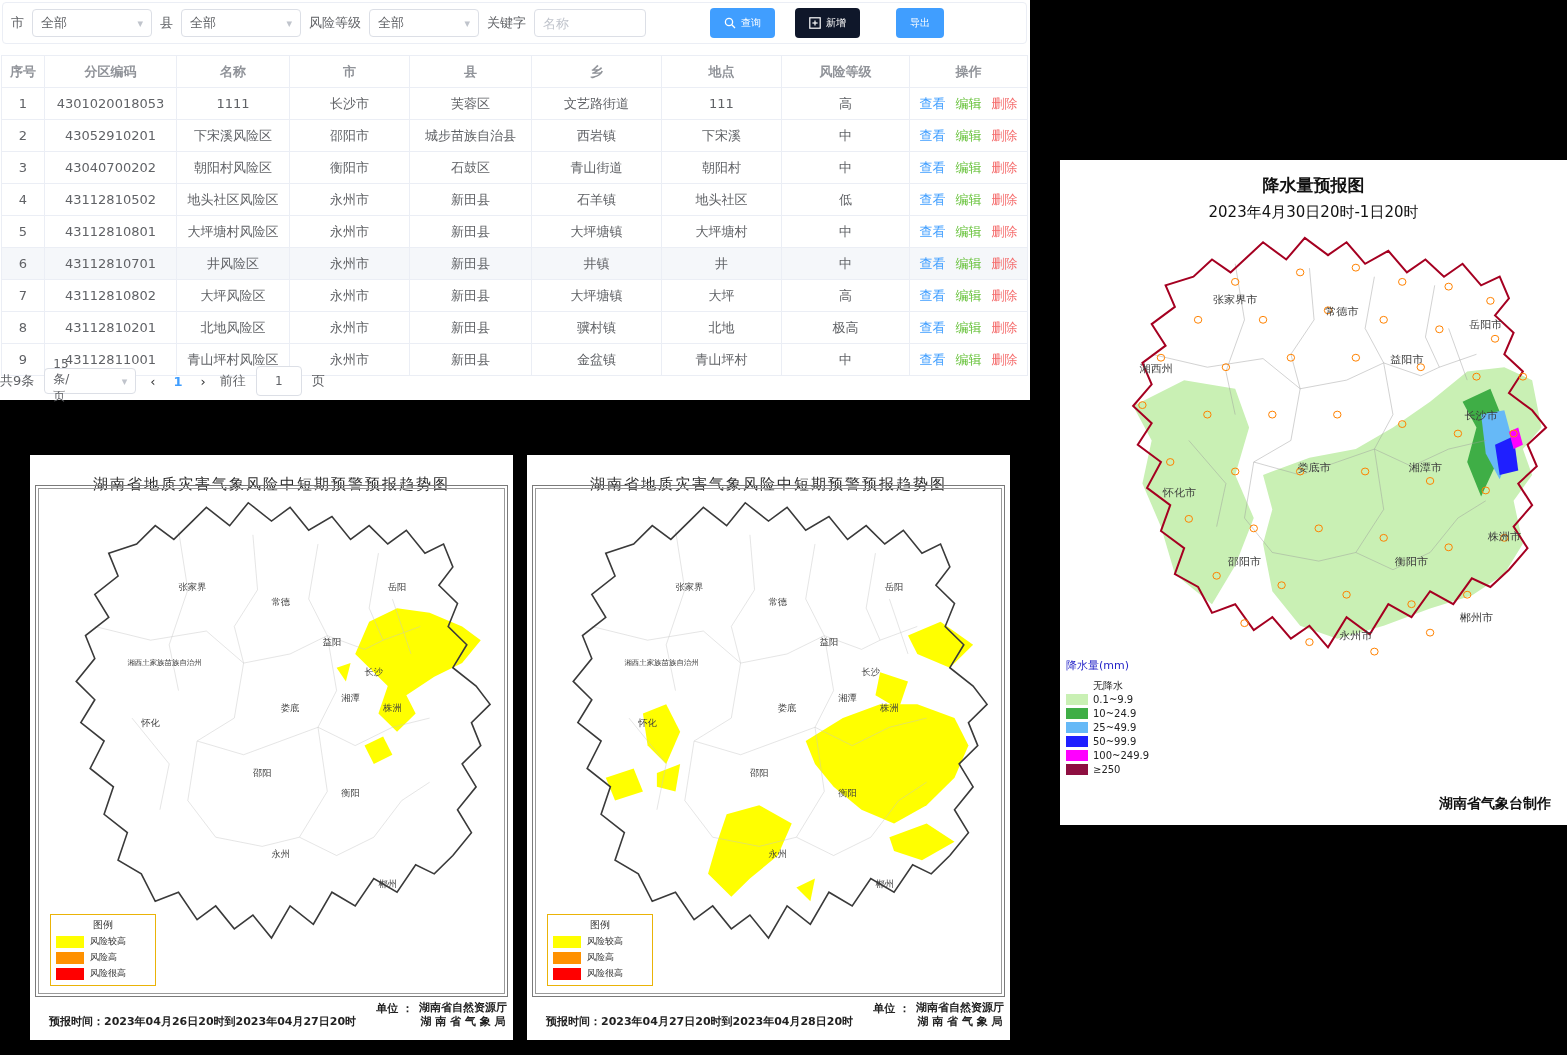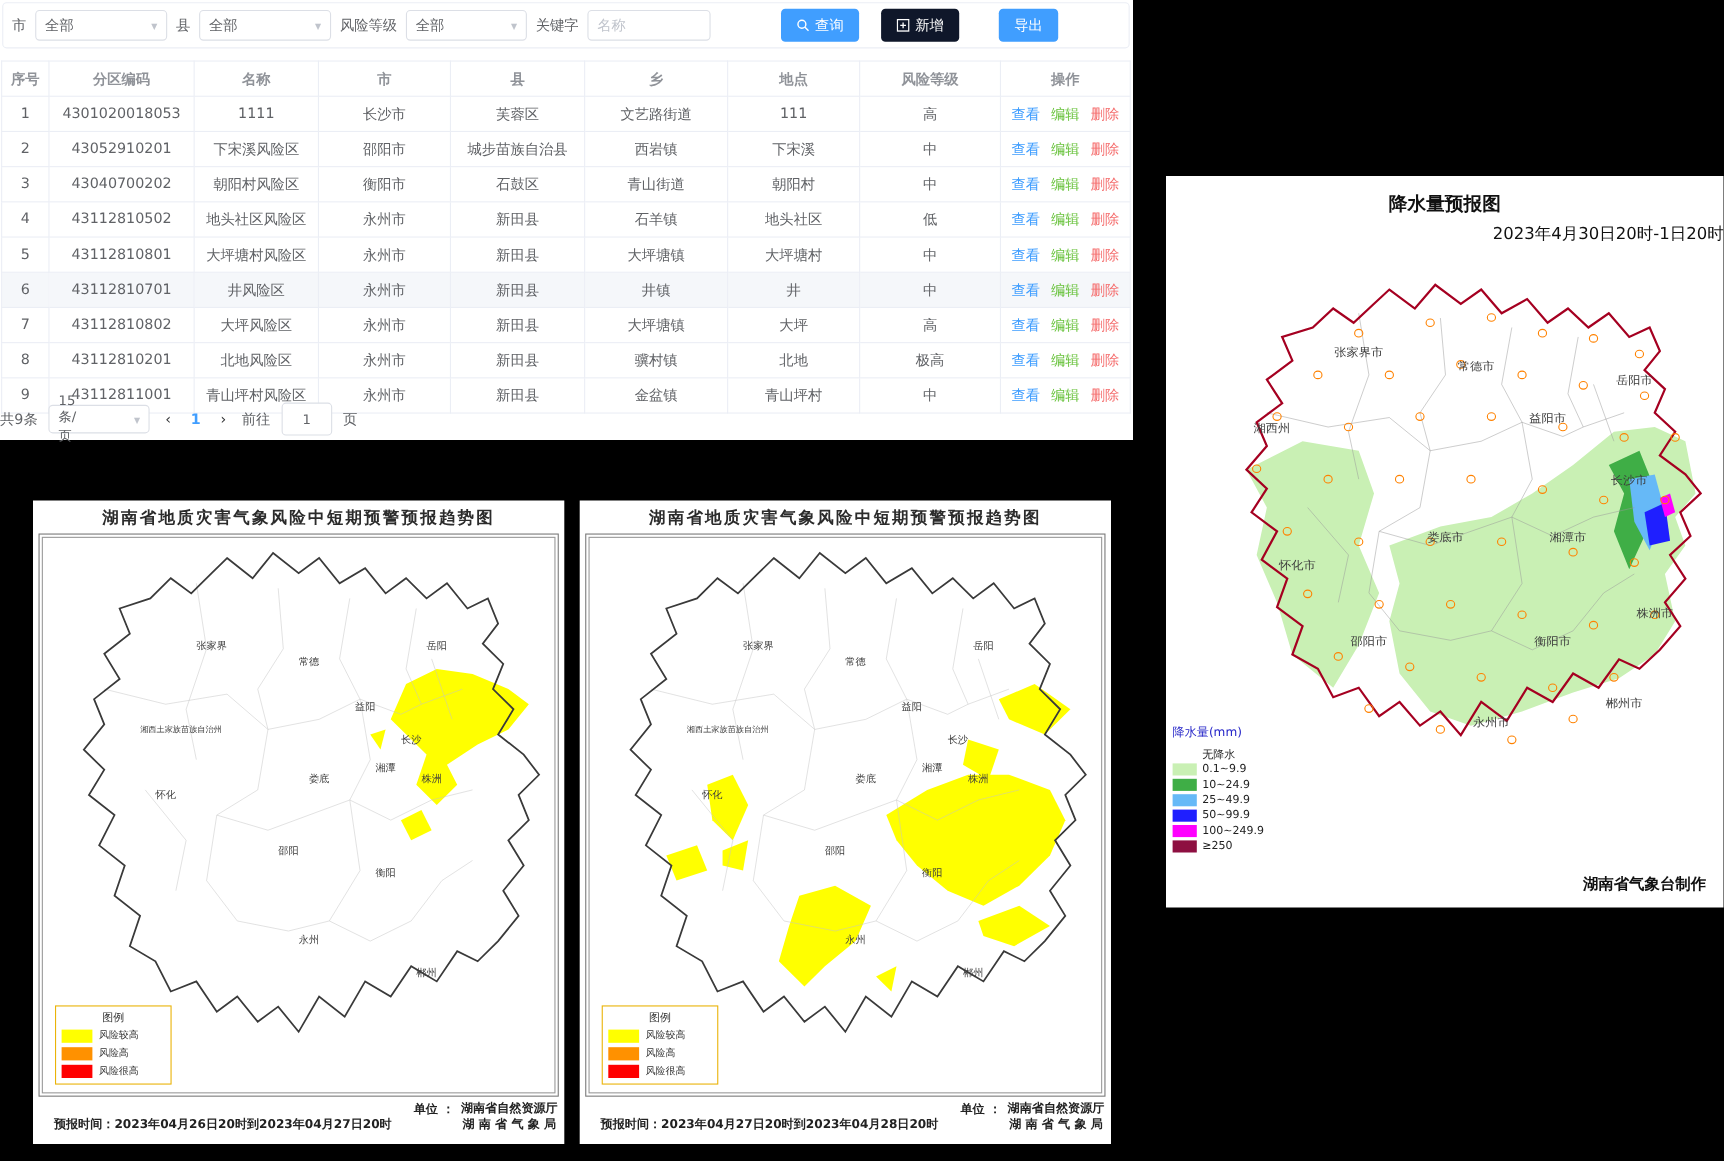--- a/index.html
+++ b/index.html
@@ -24,21 +24,21 @@
   }
   .sel .chev{color:#c0c4cc;font-size:11px;margin-left:6px;}
   .w120{width:120px}.w110{width:110px}
   .kw-input{
     width:112px;height:28px;border:1px solid #dcdfe6;border-radius:4px;
     font-size:13px;color:#606266;padding:0 8px;box-sizing:border-box;outline:none;
     font-family:inherit;
   }
   .kw-input::placeholder{color:#c0c4cc;}
   .btn{
-    height:30px;border:none;border-radius:4px;color:#fff;font-size:13px;
+    height:30px;border:none;border-radius:4px;color:#fff;font-size:10px;
     padding:0 14px;display:flex;align-items:center;gap:5px;cursor:pointer;
     font-family:inherit;
   }
   .btn svg{display:block;}
   .spacer{width:48px;}
   
   table.grid{
     position:absolute;left:1px;top:55px;width:1026px;border-collapse:collapse;
     font-size:13px;color:#606266;table-layout:fixed;
   }
@@ -63,22 +63,22 @@
   .pager .arrow{color:#303133;cursor:pointer;padding:0 4px;font-size:13px;}
   .pager .pg-cur{color:#409eff;font-weight:bold;cursor:pointer;padding:0 4px;}
   .goto-input{
     width:40px;height:26px;border:1px solid #dcdfe6;border-radius:4px;
     text-align:center;font-size:12px;color:#606266;outline:none;font-family:inherit;
   }
   
   .figure{position:absolute;top:455px;width:483px;height:585px;background:#fff;}
   #fig1{left:30px;} #fig2{left:527px;}
   .fig-title{
-    text-align:center;font-size:15px;font-weight:bold;color:#2b2b2b;
-    letter-spacing:2px;padding-top:6px;
+    text-align:center;font-size:15px;font-weight:normal;color:#2b2b2b;
+    letter-spacing:2px;padding-top:20px;
   }
   .map-box{
     position:absolute;left:5px;top:30px;width:471px;height:510px;
     border:1px solid #7a7a7a;
   }
   .map-box-inner{
     position:absolute;left:2px;top:2px;right:2px;bottom:2px;
     border:1px solid #9a9a9a;
   }
   .map-box-inner svg{width:100%;height:100%;display:block;}
@@ -94,22 +94,22 @@
     position:absolute;left:0;top:546px;width:100%;display:flex;
     justify-content:space-between;align-items:flex-end;box-sizing:border-box;
     padding:0 6px 0 19px;
   }
   .fc-time{font-size:11px;font-weight:bold;color:#222;white-space:nowrap;}
   .fc-unit{display:flex;gap:6px;font-size:11px;font-weight:bold;color:#222;}
   .fc-unit .lines{text-align:center;line-height:1.25;}
   
   .panel-precip{left:1060px;top:160px;width:507px;height:665px;}
   .pp-title{text-align:center;font-size:17px;font-weight:bold;color:#111;padding-top:14px;}
-  .pp-sub{text-align:right;font-size:15px;color:#111;margin-top:6px;}
-  .pp-map{position:absolute;left:36px;top:86px;width:464px;height:474px;}
+  .pp-sub{text-align:center;font-size:15px;color:#111;margin-top:6px;}
+  .pp-map{position:absolute;left:36px;top:65px;width:464px;height:474px;}
   .pp-map svg{width:100%;height:100%;display:block;}
   .legend-precip{position:absolute;left:6px;top:498px;width:110px;}
   .legend-precip .lp-title{font-size:11px;font-weight:normal;color:#2424c8;margin-bottom:6px;}
   .legend-precip .lp-row{display:flex;align-items:center;height:13px;margin-top:1px;}
   .legend-precip .lp-swatch{width:22px;height:11px;margin-right:5px;flex:none;}
   .legend-precip .lp-label{font-size:10px;color:#222;white-space:nowrap;}
   .pp-credit{
     position:absolute;right:16px;bottom:12px;font-size:14px;font-weight:bold;color:#111;
   }
 </style>

